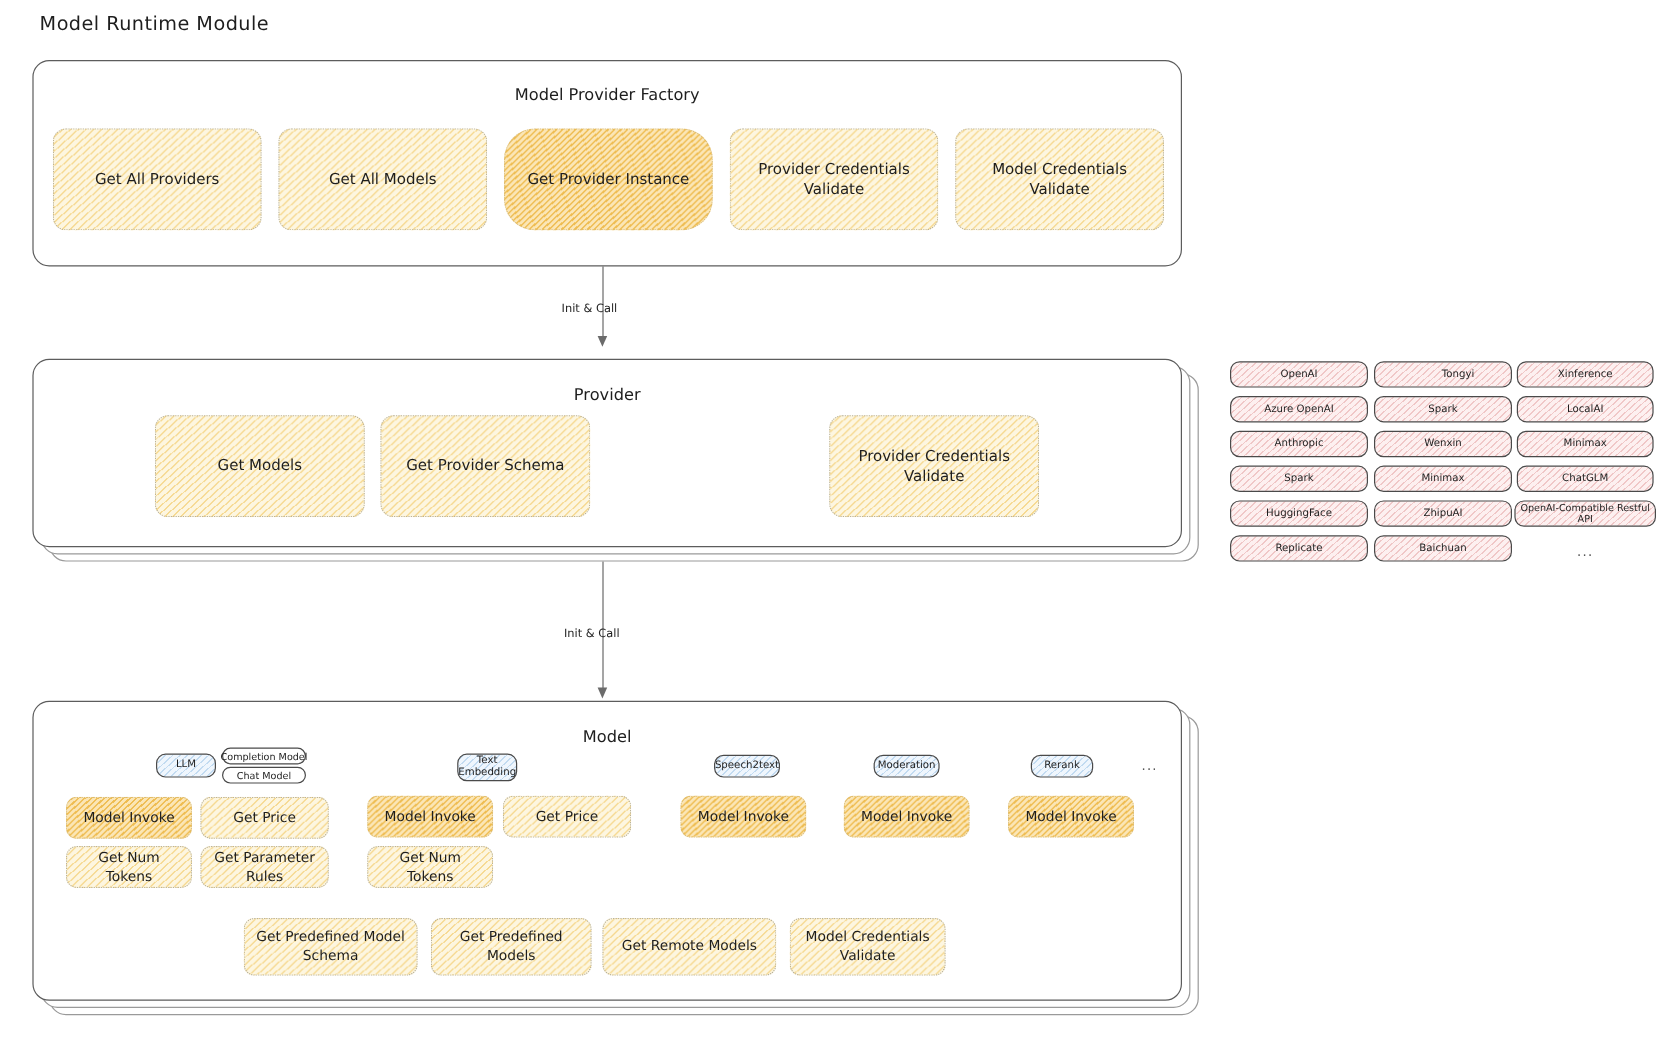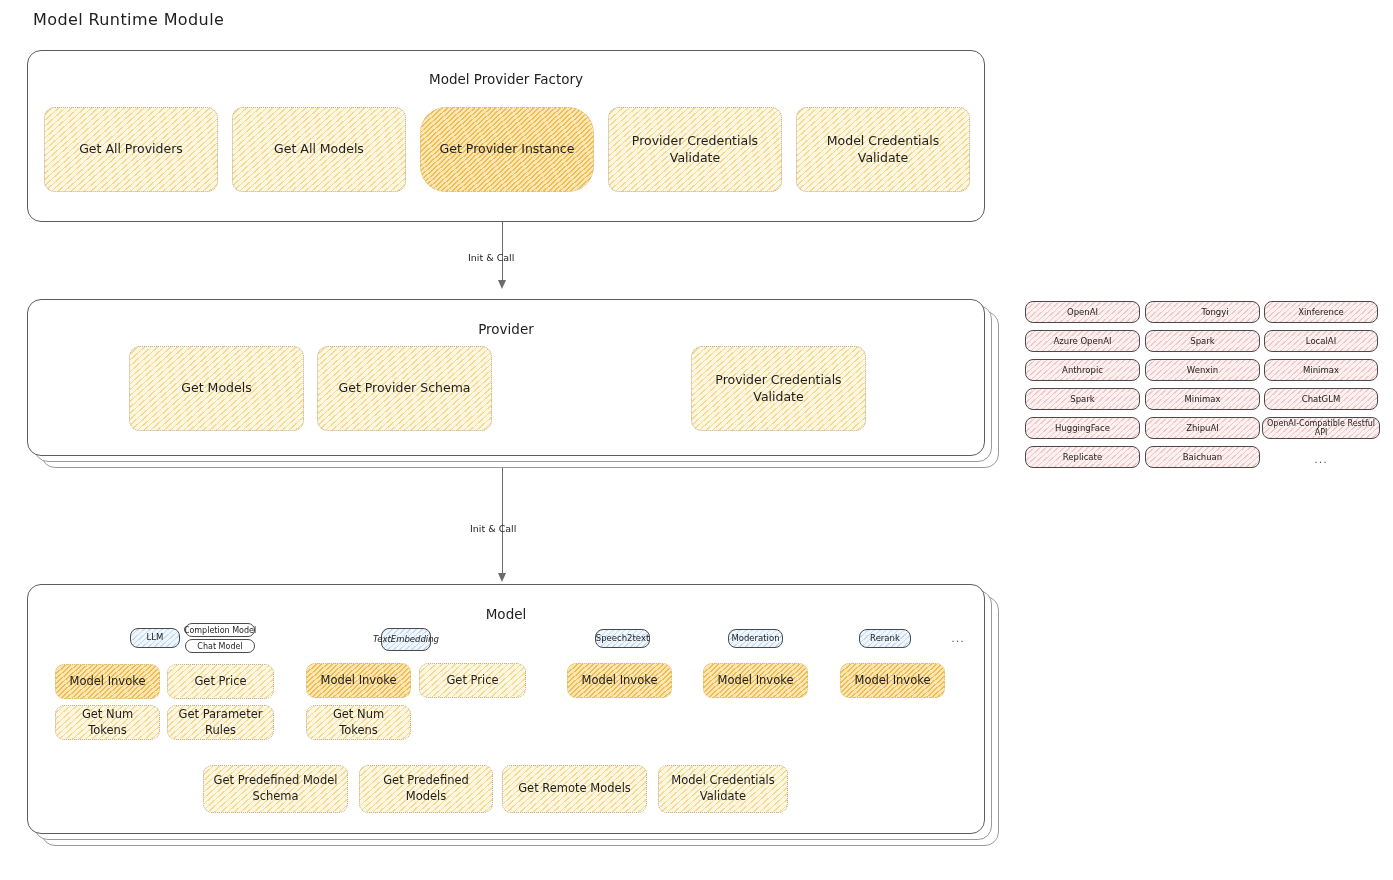--- a/index.html
+++ b/index.html
@@ -264,21 +264,21 @@
   <div class="abs node sm" style="left:167px;top:664px;width:107px;height:35px;">
     <span>Get Price</span>
   </div>
   <div class="abs node sm" style="left:55px;top:705px;width:105px;height:35px;">
     <span>Get Num Tokens</span>
   </div>
   <div class="abs node sm" style="left:167px;top:705px;width:107px;height:35px;">
     <span>Get Parameter Rules</span>
   </div>
 
-  <div class="abs badge" style="left:381px;top:628px;width:50px;height:23px;flex-direction:row;font-style:italic;">
+  <div class="abs badge" style="left:381px;top:628px;width:50px;height:23px;flex-direction:column;">
     <span>Text</span>
     <span>Embedding</span>
   </div>
   <div class="abs node sm hl" style="left:306px;top:663px;width:105px;height:35px;">
     <span>Model Invoke</span>
   </div>
   <div class="abs node sm" style="left:419px;top:663px;width:107px;height:35px;">
     <span>Get Price</span>
   </div>
   <div class="abs node sm" style="left:306px;top:705px;width:105px;height:35px;">

